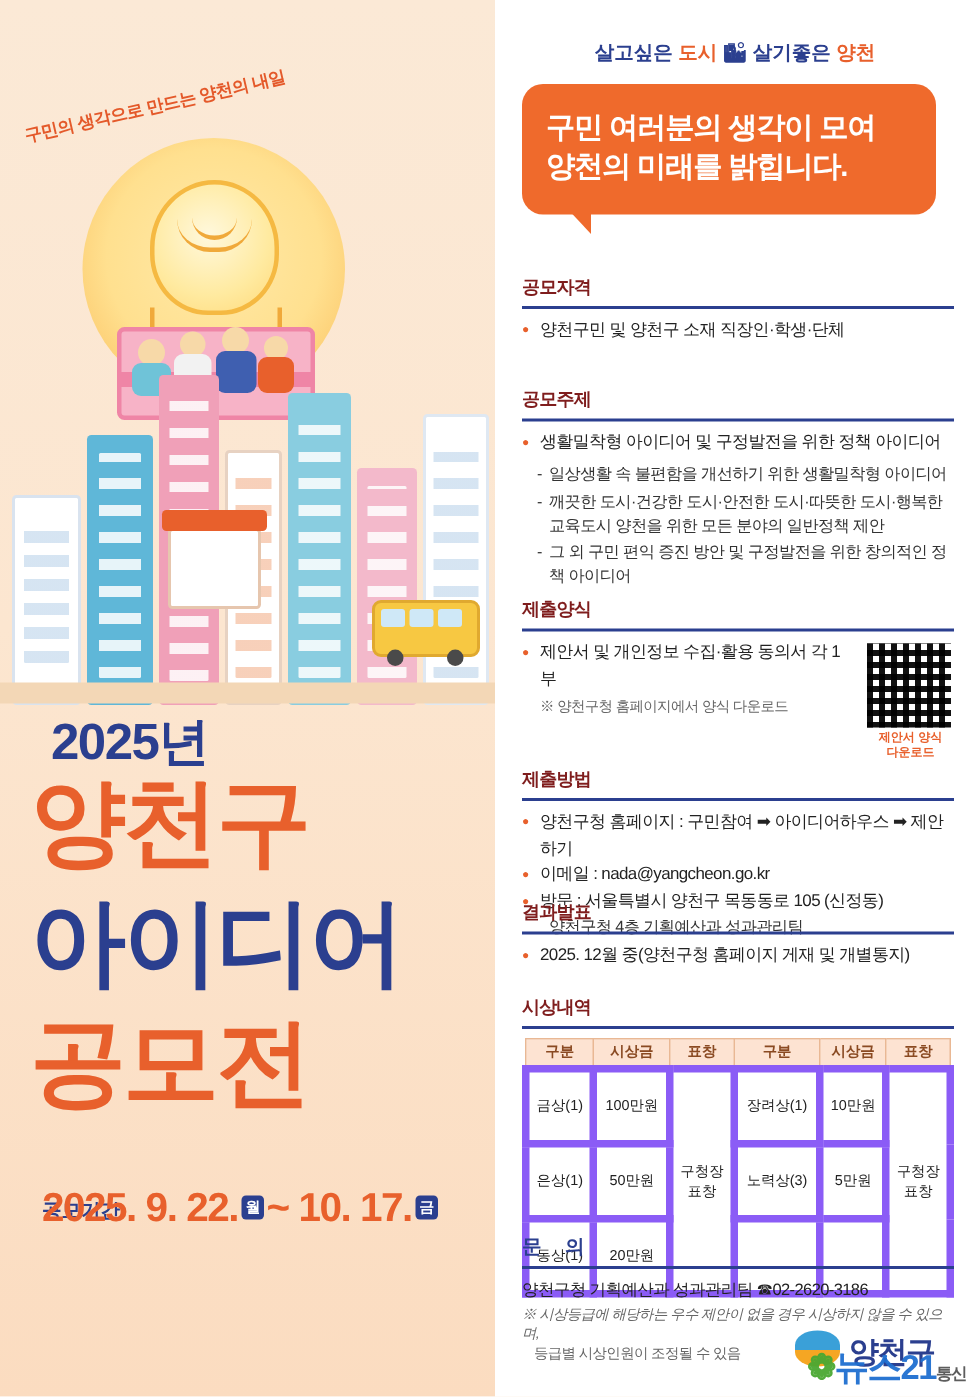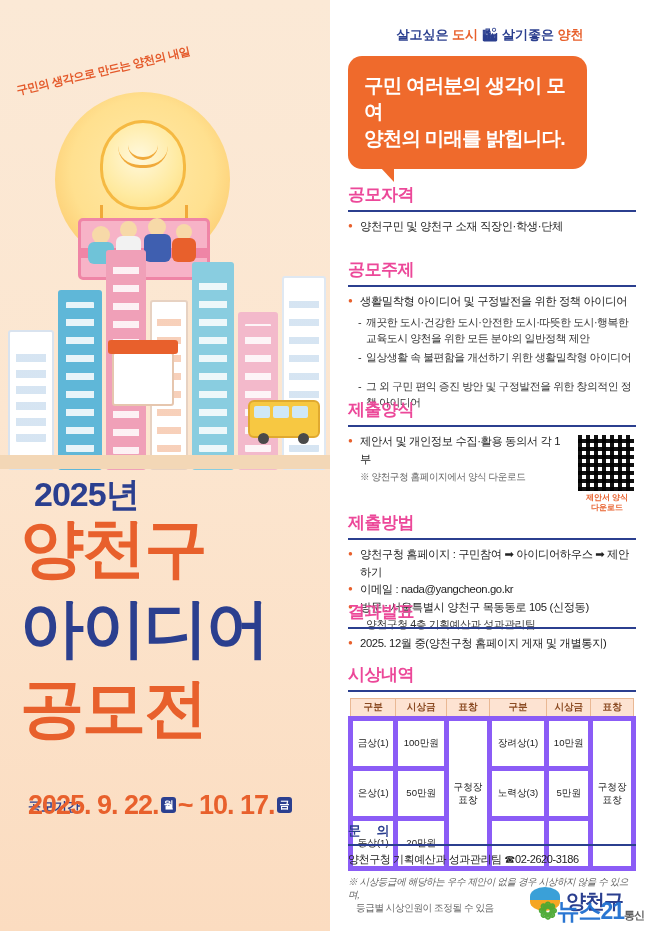--- a/index.html
+++ b/index.html
@@ -72,31 +72,31 @@
   .period { position:absolute; left:28px; top:790px; font-size:27px; font-weight:bold; color:#e8602c; letter-spacing:-1px;text-align:center;}
   .daymark { display:inline-block; background:#2b3f8f; color:#fff; font-size:10px; padding:1px 3px; border-radius:3px; vertical-align:6px; margin:0 2px;}
   .note-left { position:absolute; left:28px; top:862px; font-size:11.5px; color:#3a3a3a;}
 
   
   .right { position:absolute; left:330px; top:0; width:320px; height:931px; background:#ffffff; }
   .topbar { position:absolute; left:0; top:26px; width:320px; text-align:center; font-size:13px; font-weight:bold; color:#2b3f8f;}
   .topbar .orange { color:#e8602c; }
 
   .bubble {
-    position:absolute; left:18px; top:56px; width:239px; padding:16px 16px 18px 16px;
+    position:absolute; left:18px; top:56px; width:276px; padding:16px 16px 18px 16px;
     background:#ef6a2c; border-radius:14px; color:#fff; font-size:19.5px; font-weight:bold;
     line-height:1.35; letter-spacing:-0.8px;
   }
   .bubble:after {
     content:""; position:absolute; left:32px; bottom:-13px; width:0; height:0;
     border-left:14px solid transparent; border-right:0 solid transparent; border-top:15px solid #ef6a2c;
   }
 
   .sec { position:absolute; left:18px; width:288px; }
-  .sec h3 { font-size:17px; color:#ec4899; font-weight:bold; margin-bottom:4px; letter-spacing:-0.5px;}
+  .sec h3 { font-size:12px; color:#7f1d1d; font-weight:bold; margin-bottom:4px; letter-spacing:-0.5px;}
   .rule { height:2px; background:#2b3f8f; width:288px; margin-bottom:6px; }
   .li { font-size:11.3px; color:#222; line-height:1.55; letter-spacing:-0.4px; padding-left:12px; position:relative;}
   .li:before { content:"●"; position:absolute; left:0; top:0; color:#e8602c; font-size:8px; line-height:1.9;}
   .sub { font-size:10.8px; color:#333; line-height:1.5; padding-left:18px; position:relative; letter-spacing:-0.4px;}
   .sub:before { content:"-"; position:absolute; left:10px; }
   .plain { font-size:10.8px; color:#333; line-height:1.5; padding-left:18px; letter-spacing:-0.4px;}
   .small { font-size:9.6px; color:#666; letter-spacing:-0.4px; }
 
   .qr { position:absolute; right:2px; top:2px; width:56px; height:56px; background:#fff; }
   .qrpix { width:56px; height:56px; background:
@@ -207,23 +207,23 @@
     <div class="sec" style="top:183px;">
       <h3>공모자격</h3>
       <div class="rule"></div>
       <div class="li">양천구민 및 양천구 소재 직장인·학생·단체</div>
     </div>
 
     <div class="sec" style="top:258px;">
       <h3>공모주제</h3>
       <div class="rule"></div>
       <div class="li">생활밀착형 아이디어 및 구정발전을 위한 정책 아이디어</div>
+      <div class="sub" style="margin-top:3px;">일상생활 속 불편함을 개선하기 위한 생활밀착형 아이디어</div>
       <div class="sub" style="margin-top:3px;">깨끗한 도시·건강한 도시·안전한 도시·따뜻한 도시·행복한 교육도시 양천을 위한 모든 분야의 일반정책 제안</div>
-      <div class="sub" style="margin-top:3px;">일상생활 속 불편함을 개선하기 위한 생활밀착형 아이디어</div>
-      <div class="sub" style="margin-top:13px;">그 외 구민 편익 증진 방안 및 구정발전을 위한 창의적인 정책 아이디어</div>
+      <div class="sub" style="margin-top:1px;">그 외 구민 편익 증진 방안 및 구정발전을 위한 창의적인 정책 아이디어</div>
     </div>
 
     <div class="sec" style="top:398px;">
       <h3>제출양식</h3>
       <div class="rule"></div>
       <div style="position:relative;">
         <div class="li" style="width:215px;">제안서 및 개인정보 수집·활용 동의서 각 1부</div>
         <div class="small" style="padding-left:12px; margin-top:3px; width:215px;">※ 양천구청 홈페이지에서 양식 다운로드</div>
         <div class="qr">
             <div class="qrpix"></div>

